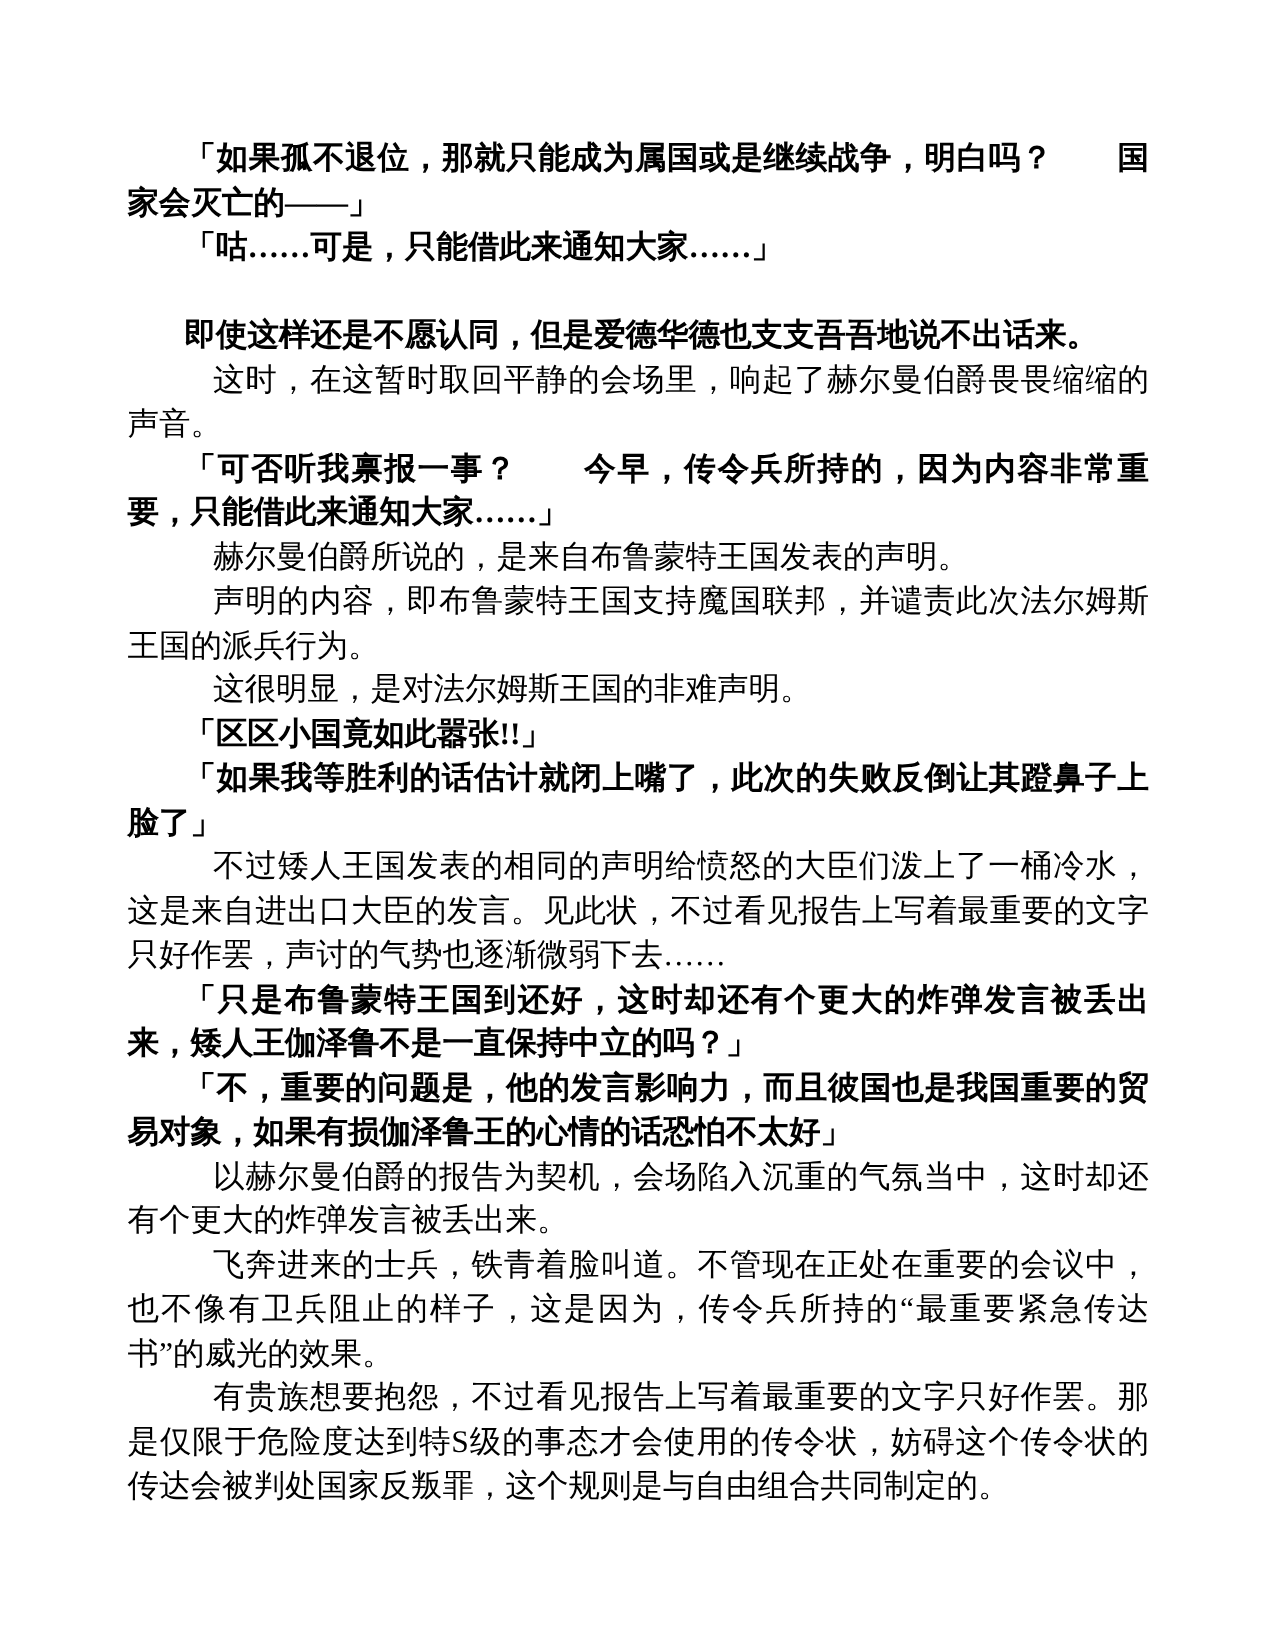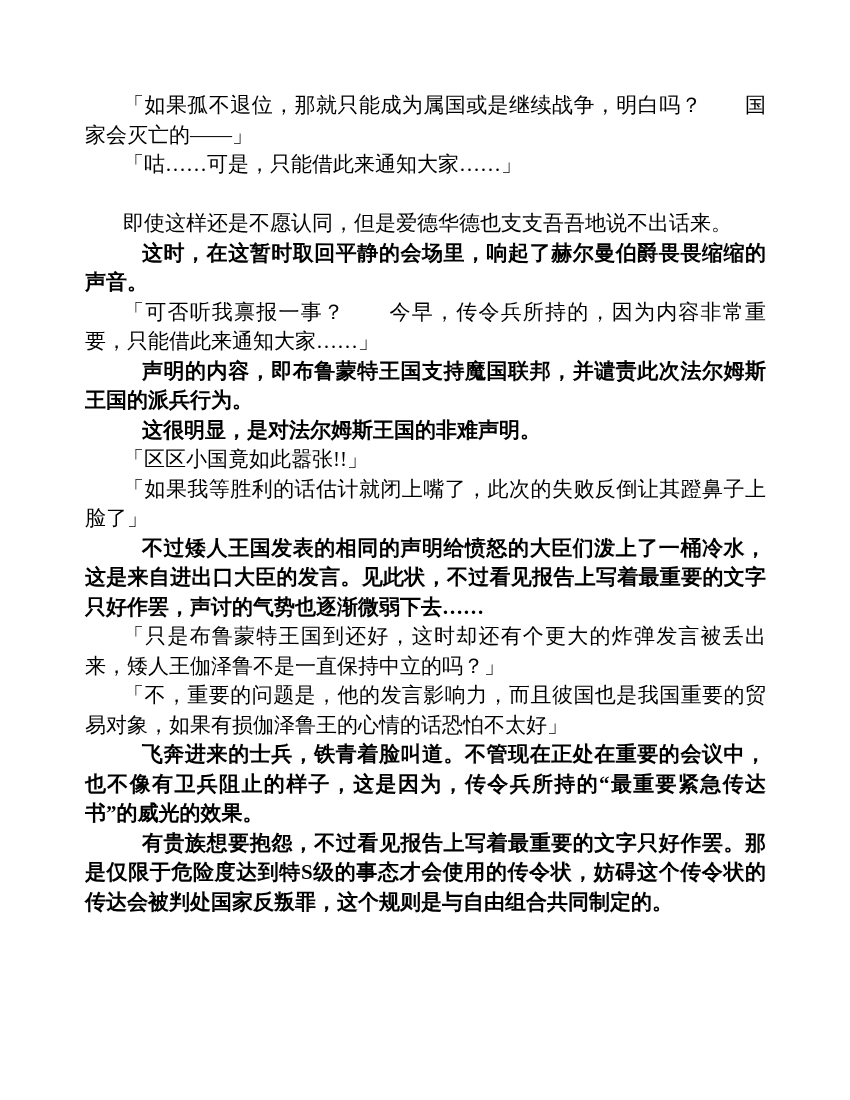--- a/index.html
+++ b/index.html
@@ -23,37 +23,39 @@
     font-size: 21px;
     line-height: 29.5px;
     color: #000000;
     text-align: justify;
     text-justify: inter-ideograph;
   }
   .text-block p {
     margin: 0;
     padding: 0;
   }
-  p.indent-small { text-indent: 38px; }
-  p.indent-large { text-indent: 57px; font-weight: bold; }
+  p.indent-small { text-indent: 38px; font-weight: bold; }
+  p.indent-large { text-indent: 57px; }
   p.gap-after    { margin-bottom: 29.5px; }
 </style>
 </head>
 <body>
 
 <main class="page">
   <div class="text-block" id="text-block">
       <p class="para indent-small">「如果孤不退位，那就只能成为属国或是继续战争，明白吗？　　国家会灭亡的——」</p>
       <p class="para indent-small gap-after">「咕……可是，只能借此来通知大家……」</p>
       <p class="para indent-small">即使这样还是不愿认同，但是爱德华德也支支吾吾地说不出话来。</p>
       <p class="para indent-large">这时，在这暂时取回平静的会场里，响起了赫尔曼伯爵畏畏缩缩的声音。</p>
       <p class="para indent-small">「可否听我禀报一事？　　今早，传令兵所持的，因为内容非常重要，只能借此来通知大家……」</p>
+      <p class="para indent-large">赫尔曼伯爵所说的，是来自布鲁蒙特王国发表的声明。</p>
       <p class="para indent-large">声明的内容，即布鲁蒙特王国支持魔国联邦，并谴责此次法尔姆斯王国的派兵行为。</p>
       <p class="para indent-large">这很明显，是对法尔姆斯王国的非难声明。</p>
       <p class="para indent-small">「区区小国竟如此嚣张!!」</p>
       <p class="para indent-small">「如果我等胜利的话估计就闭上嘴了，此次的失败反倒让其蹬鼻子上脸了」</p>
       <p class="para indent-large">不过矮人王国发表的相同的声明给愤怒的大臣们泼上了一桶冷水，这是来自进出口大臣的发言。见此状，不过看见报告上写着最重要的文字只好作罢，声讨的气势也逐渐微弱下去……</p>
       <p class="para indent-small">「只是布鲁蒙特王国到还好，这时却还有个更大的炸弹发言被丢出来，矮人王伽泽鲁不是一直保持中立的吗？」</p>
       <p class="para indent-small">「不，重要的问题是，他的发言影响力，而且彼国也是我国重要的贸易对象，如果有损伽泽鲁王的心情的话恐怕不太好」</p>
+      <p class="para indent-large">以赫尔曼伯爵的报告为契机，会场陷入沉重的气氛当中，这时却还有个更大的炸弹发言被丢出来。</p>
       <p class="para indent-large">飞奔进来的士兵，铁青着脸叫道。不管现在正处在重要的会议中，也不像有卫兵阻止的样子，这是因为，传令兵所持的“最重要紧急传达书”的威光的效果。</p>
       <p class="para indent-large">有贵族想要抱怨，不过看见报告上写着最重要的文字只好作罢。那是仅限于危险度达到特S级的事态才会使用的传令状，妨碍这个传令状的传达会被判处国家反叛罪，这个规则是与自由组合共同制定的。</p>
     </div>
 </main>
 
 </body></html>

